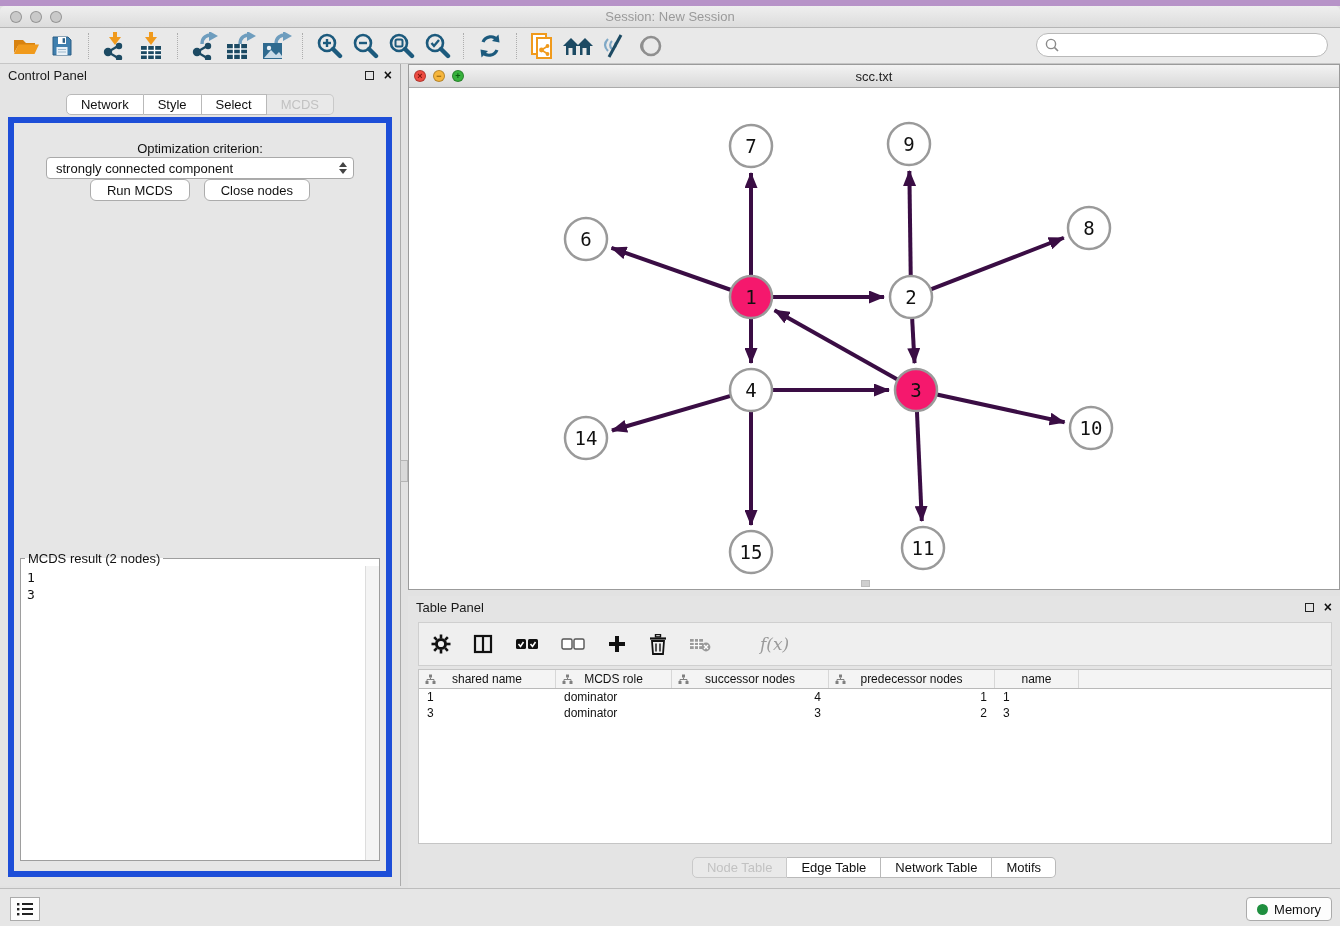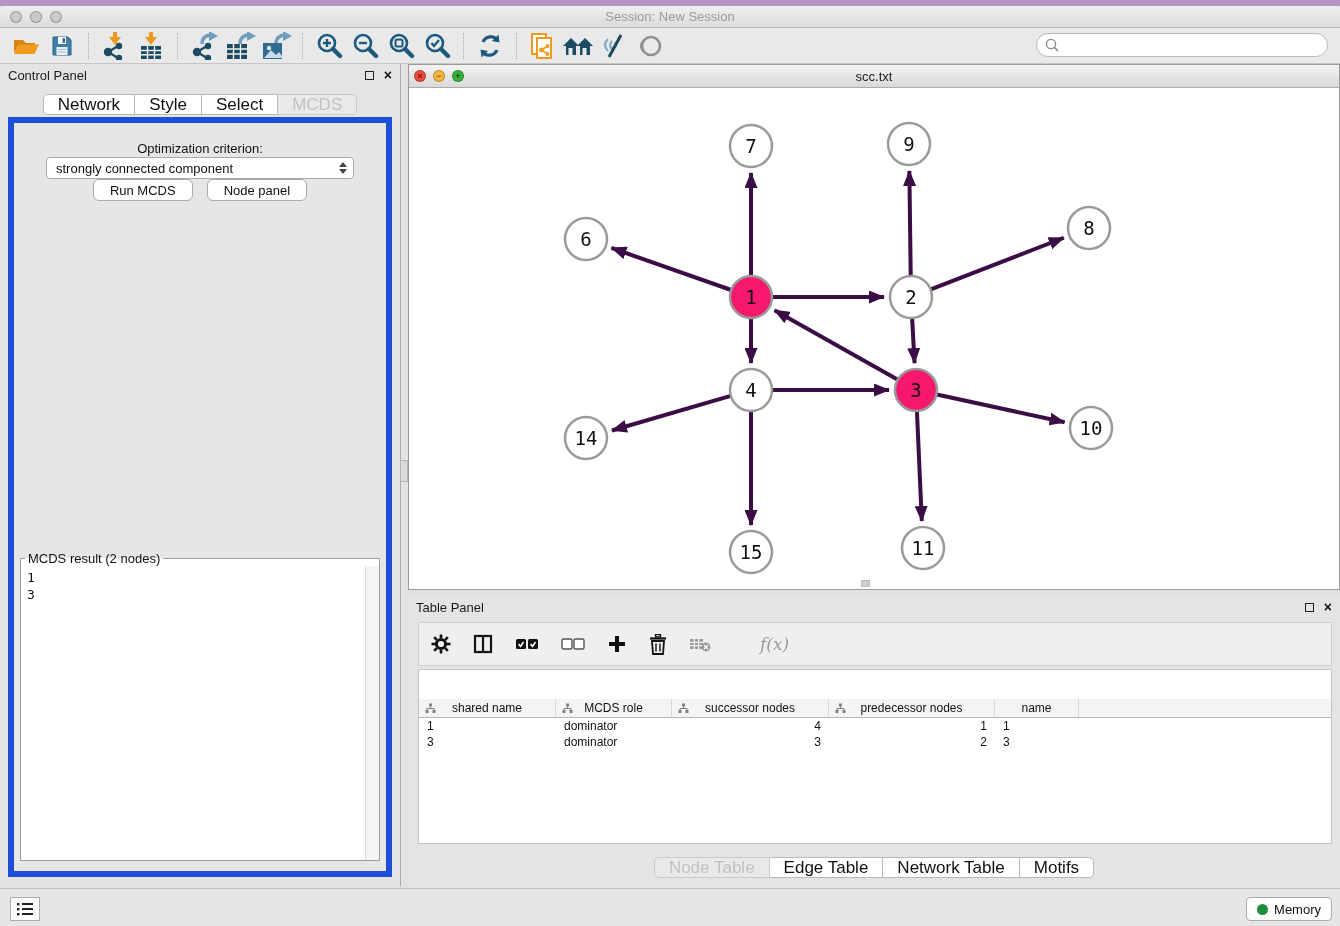--- a/index.html
+++ b/index.html
@@ -30,21 +30,21 @@
   
   .panel-header { height:22px; display:flex; align-items:center; font-size:13px; color:#1a1a1a; padding:0 8px; }
   .panel-header .spacer { flex:1; }
   .float-box { width:9px; height:9px; border:1.5px solid #222; margin-right:10px; }
   .close-x { font-size:14px; font-weight:bold; color:#111; line-height:1; }
 
   
   .control-panel { position:absolute; left:0; top:64px; width:401px; height:822px;
     background:#E4E4E4; border-right:1px solid #ABABAB; }
   .cp-tabs { display:flex; justify-content:center; margin-top:8px; }
-  .seg { height:21px; font-size:17px; display:flex; align-items:center; justify-content:center;
+  .seg { height:21px; font-size:13px; display:flex; align-items:center; justify-content:center;
     background:#fff; border:1px solid #B9B9B9; border-left:none; color:#111; padding:0 14px; }
   .seg:first-child { border-left:1px solid #B9B9B9; border-radius:5px 0 0 5px; }
   .seg:last-child { border-radius:0 5px 5px 0; }
   .seg.selected { background:#E9E9E9; color:#C2C2C2; border-color:#C9C9C9; }
   .cp-body { position:absolute; left:8px; right:8px; top:53px; bottom:9px;
     background:#E6E6E6; border:6px solid #1d4ed8; }
   .opt-label { text-align:center; margin-top:18px; font-size:13px; color:#111; }
   .opt-select { position:relative; margin:1px auto 0; width:308px; height:22px; background:#fff;
     border:1px solid #A9A9A9; border-radius:4px; display:flex; align-items:center;
     font-size:13px; padding-left:9px; color:#111; }
@@ -79,21 +79,21 @@
   .net-canvas { position:relative; width:930px; height:501px; background:#fff; }
   .h-thumb { position:absolute; left:452px; bottom:2px; width:9px; height:7px; background:#CFCFCF; border:1px solid #BDBDBD; }
 
   
   .table-panel { position:absolute; left:408px; top:596px; width:932px; height:292px; background:#E4E4E4; }
   .tp-toolbar { position:absolute; left:10px; right:8px; top:26px; height:44px;
     background:#EFEFEF; border:1px solid #CFCFCF; display:flex; align-items:center; padding-left:12px; gap:22px; }
   .tp-icon { display:flex; align-items:center; justify-content:center; }
   .fx-label { font-family:"DejaVu Serif", serif; font-style:italic; font-size:17px; color:#9A9A9A;margin-left:27px; }
   .tp-table { position:absolute; left:10px; right:8px; top:73px; bottom:44px; background:#fff; border:1px solid #C5C5C5; }
-  .tp-header { display:flex; height:19px; background:#F4F4F4; border-bottom:1px solid #B9B9B9;margin-top:29px; }
+  .tp-header { display:flex; height:19px; background:#F4F4F4; border-bottom:1px solid #B9B9B9; }
   .th { display:flex; align-items:center; justify-content:center; gap:5px; font-size:12px; color:#111;
     border-right:1px solid #D7D7D7; position:relative; }
   .th:last-child { border-right:1px solid #D7D7D7; }
   .th .sort-ic { position:absolute; left:6px; top:4px; }
   .tr { display:flex; height:16px; font-size:12px; color:#111; align-items:center; }
   .td { padding:0 8px; white-space:nowrap; overflow:hidden; }
   .td.num { text-align:right; }
   .tp-tabs { position:absolute; left:0; right:0; bottom:10px; display:flex; justify-content:center; }
 
   
@@ -305,21 +305,21 @@
       <div class="opt-label">Optimization criterion:</div>
       <div class="opt-select">
         <span>strongly connected component</span>
         <span class="stepper">
             <span class="up"></span>
             <span class="down"></span>
           </span>
       </div>
       <div class="btn-row">
         <div class="push-btn">Run MCDS</div>
-        <div class="push-btn">Node panel</div>
+        <div class="push-btn">Close nodes</div>
       </div>
       <fieldset class="mcds-fieldset">
         <legend>MCDS result (2 nodes)</legend>
         <div class="mcds-lines">
           <div>1</div>
           <div>3</div>
         </div>
         <div class="mcds-scroll"></div>
       </fieldset>
     </div>

